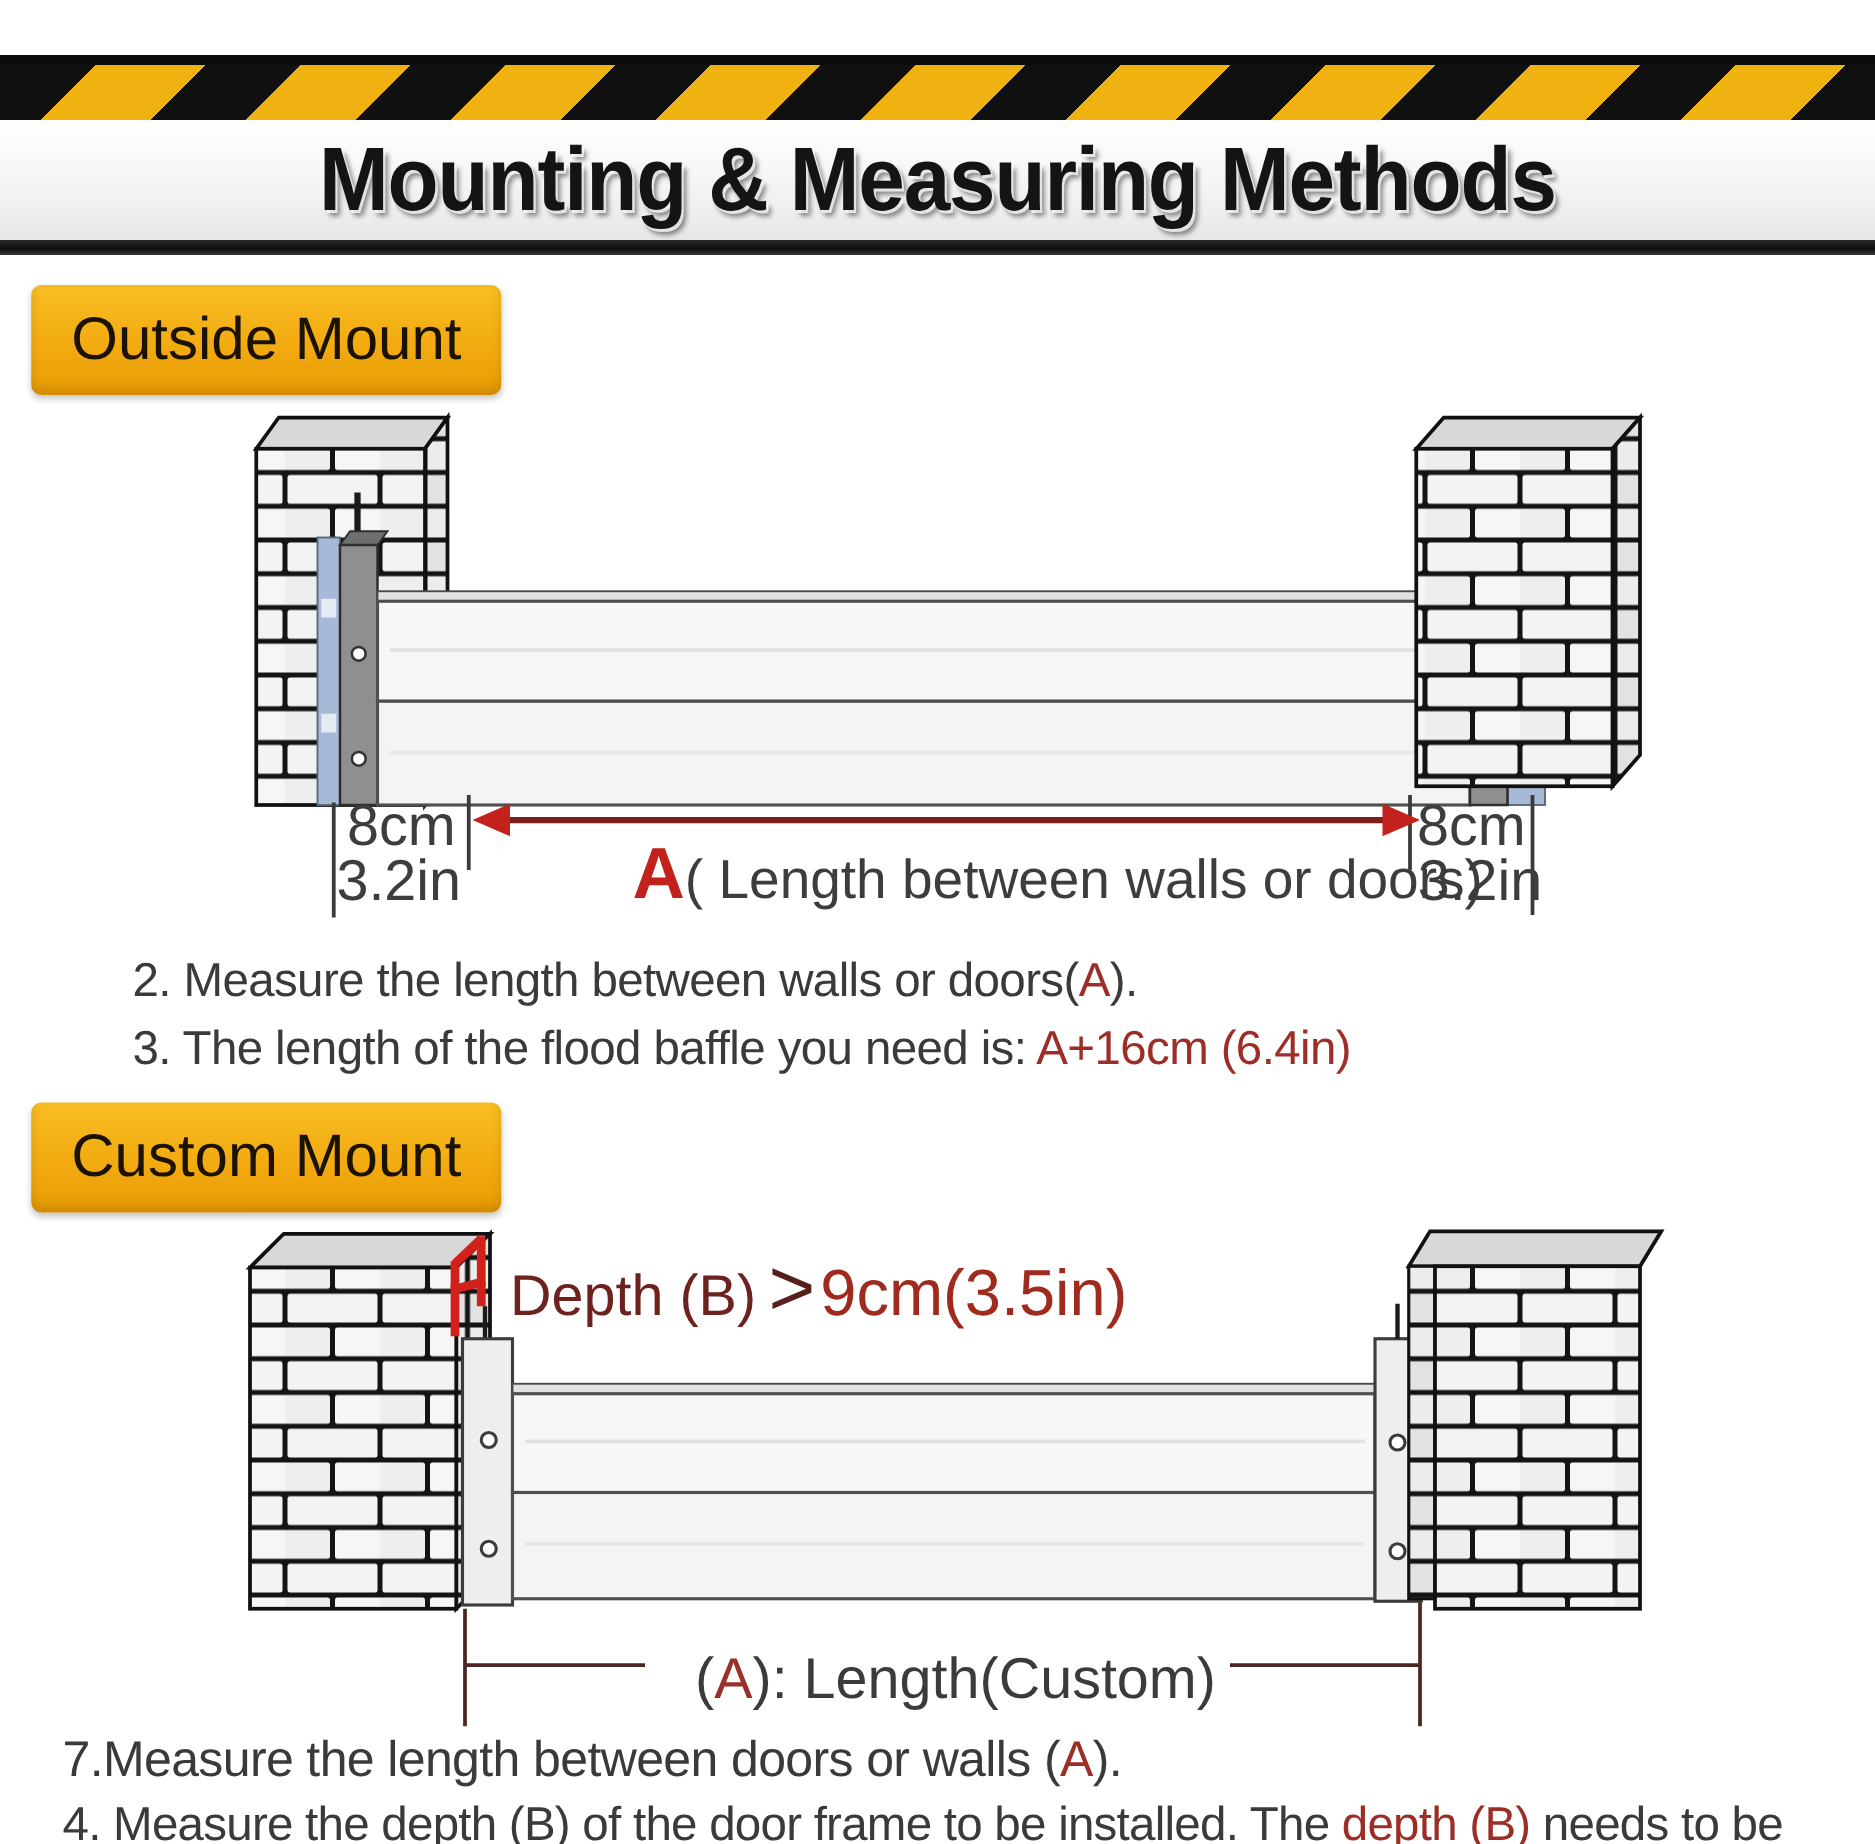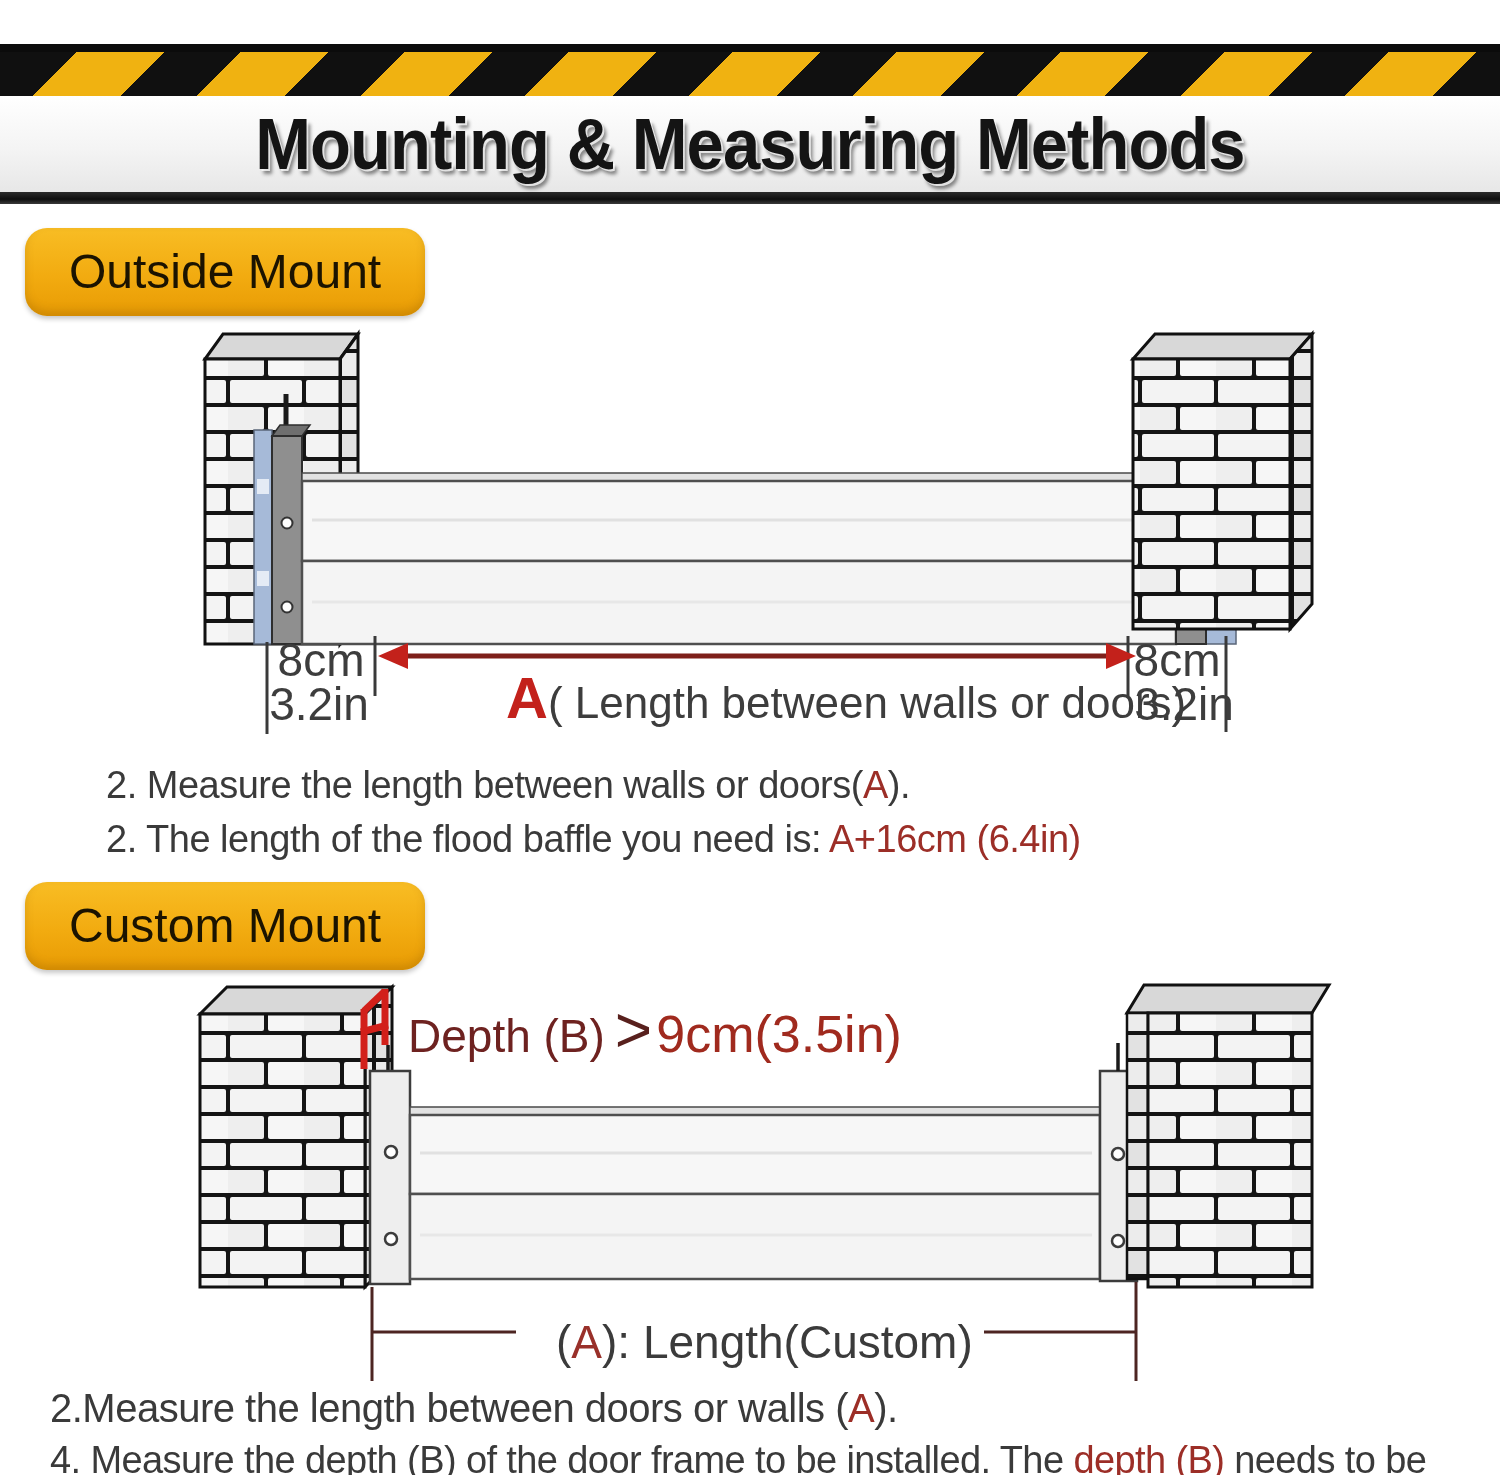--- a/index.html
+++ b/index.html
@@ -24,21 +24,21 @@
     letter-spacing:-1px; transform:scaleX(.93);
     text-shadow:2px 2px 0 rgba(255,255,255,.75), 4px 5px 4px rgba(0,0,0,.45);
     white-space:nowrap;
   }
   .black-bar { position:absolute; left:0; top:148px; width:1500px; height:12px;
     background:linear-gradient(180deg,#2b2b2b,#0e0e0e 60%,#3a3a3a); }
 
   
   .badge {
     position:absolute; left:25px; height:88px; line-height:88px;
-    padding:0 44px; border-radius:22px; font-size:48px; color:#1b1300;
+    padding:0 32px; border-radius:8px; font-size:48px; color:#1b1300;
     background:linear-gradient(180deg,#f8bd24 0%, #f2ab10 55%, #e89b04 100%);
     box-shadow:0 3px 5px rgba(0,0,0,.22), inset 0 -5px 8px rgba(150,95,0,.30);
     white-space:nowrap;
   }
   .badge-outside { top:184px; }
   .badge-inside  { top:838px; }
 
   
   .diagram { position:absolute; left:0; }
   .diagram-outside { top:280px; }
@@ -155,21 +155,21 @@
 
     <text class="t-dimnum" x="321" y="352" text-anchor="middle">8cm</text>
     <text class="t-dimnum" x="319" y="396" text-anchor="middle">3.2in</text>
     <text class="t-dimnum" x="1177" y="352" text-anchor="middle">8cm</text>
     <text class="t-dimnum" x="1184" y="396" text-anchor="middle">3.2in</text>
     <text x="506" y="394"><tspan class="t-a">A</tspan><tspan class="t-alabel">( Length between walls or doors)</tspan></text>
   </svg>
 
   <div class="steps steps-outside">
     <p><span>2. Measure the length between walls or doors(</span><span class="red">A</span><span>).</span></p>
-    <p><span>2. The length of the flood baffle you need is: </span><span class="red">A+16cm (6.4in)</span></p>
+    <p><span>3. The length of the flood baffle you need is: </span><span class="red">A+16cm (6.4in)</span></p>
   </div>
 
   <div class="badge badge-inside">
     <span>Custom Mount</span>
   </div>
 
   <svg class="diagram diagram-inside" width="1500" height="405" viewBox="0 0 1500 405">
     <defs>
       <pattern id="brickB" width="76" height="54" patternUnits="userSpaceOnUse">
         <rect width="76" height="54" fill="#141414"></rect>
@@ -231,17 +231,17 @@
       <line x1="984" y1="353" x2="1136" y2="353" stroke="#4d2522" stroke-width="3"></line>
       <line x1="1136" y1="303" x2="1136" y2="402" stroke="#4d2522" stroke-width="3"></line>
     </g>
 
     <text x="408" y="73"><tspan class="t-depth">Depth (B)</tspan><tspan class="t-gt" dx="10">&gt;</tspan><tspan class="t-depthval" dx="4">9cm(3.5in)</tspan></text>
 
     <text x="556" y="379"><tspan class="t-dim">(</tspan><tspan class="t-dim-a">A</tspan><tspan class="t-dim">): Length(Custom)</tspan></text>
   </svg>
 
   <div class="steps steps-inside">
-    <p class="s1"><span>2.Measure the length between doors or walls (</span><span class="red">A</span><span>).</span></p>
+    <p class="s1"><span>7.Measure the length between doors or walls (</span><span class="red">A</span><span>).</span></p>
     <p class="s2"><span>4. Measure the depth (B) of the door frame to be installed. The </span><span class="red">depth (B)</span><span> needs to be greater than 9cm (3.5in) before the flood protection baffle can be installed.</span></p>
   </div>
 
 </div>
 
 </body></html>

